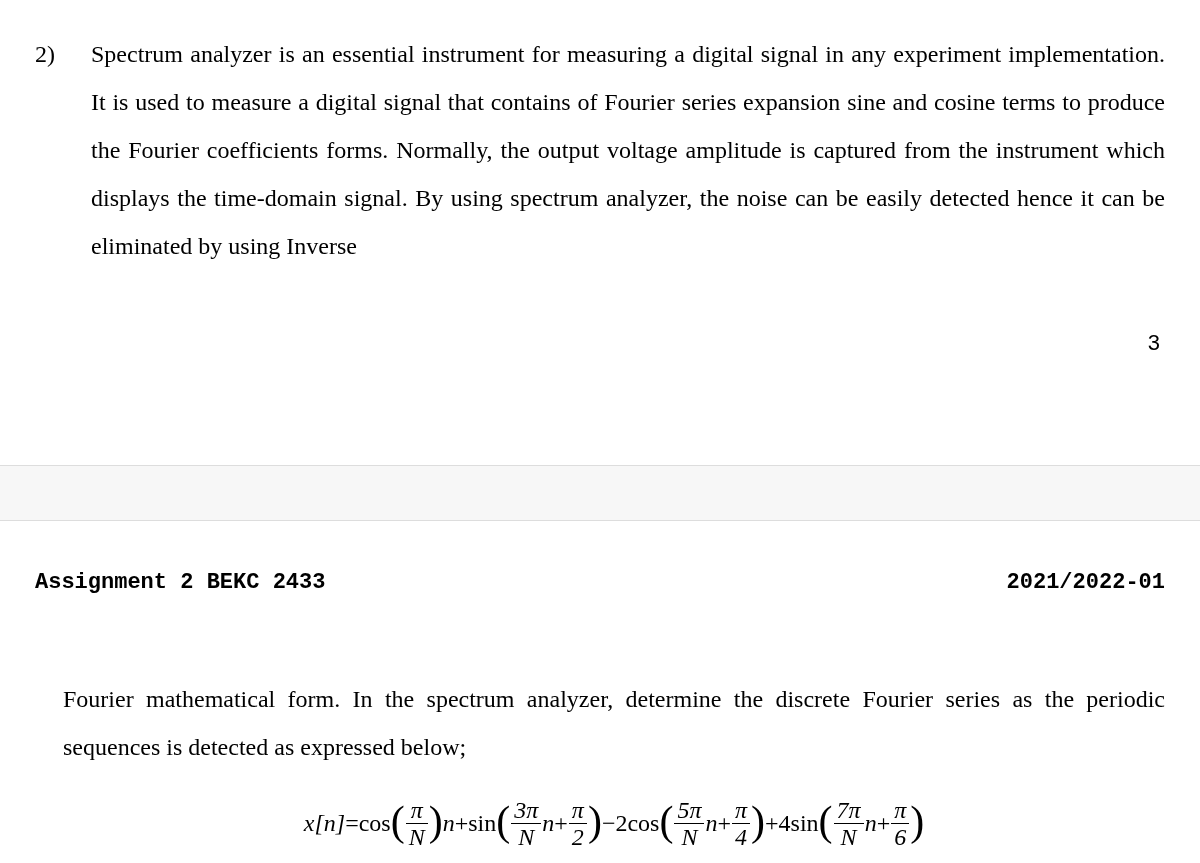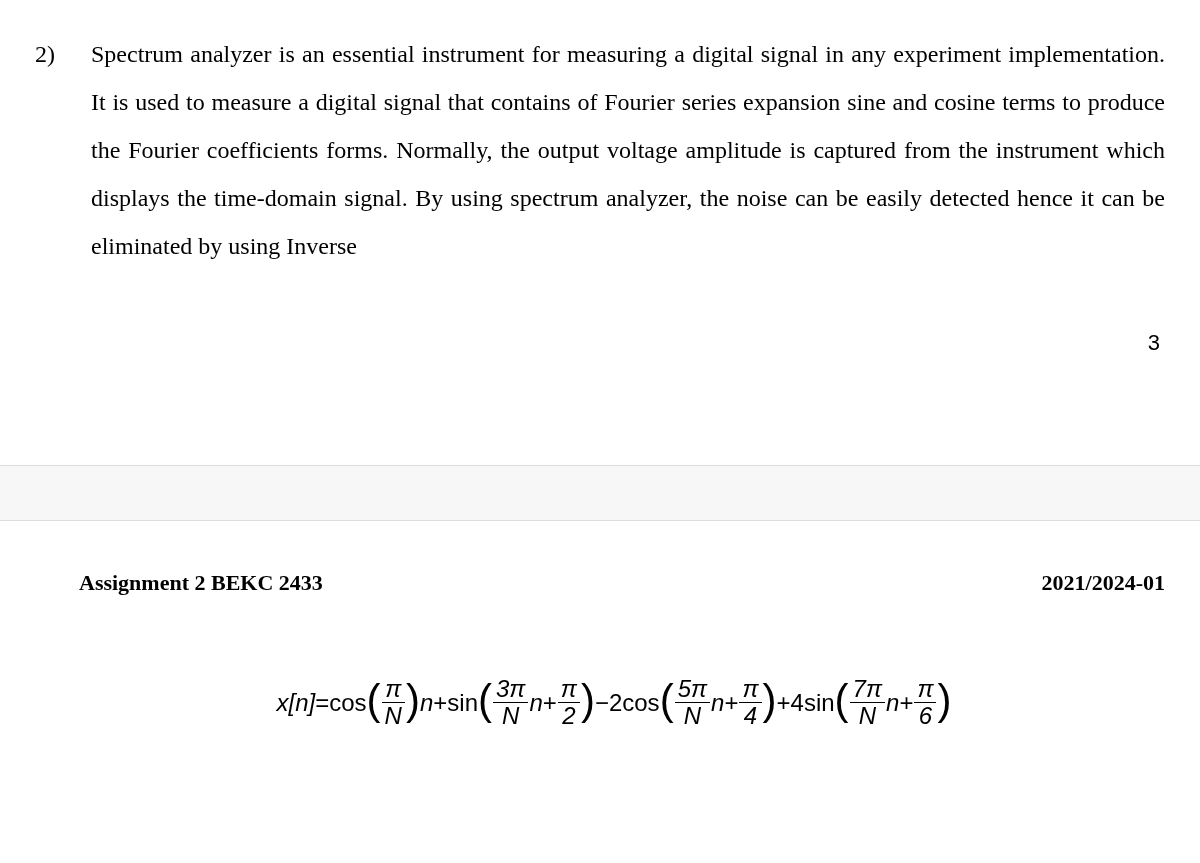--- a/index.html
+++ b/index.html
@@ -54,40 +54,39 @@
     .page-lower {
       position: absolute;
       top: 570px;
       left: 0;
       width: 100%;
       padding: 0 35px;
     }
     .header-row {
       display: flex;
       justify-content: space-between;
-      font-family: Liberation Serif, serif;
+      font-family: Liberation Mono, monospace;
       font-size: 22px;
       font-weight: 700;
       margin-bottom: 80px;
-      margin-left: 44px;
     }
     .continuation {
       font-size: 24px;
       line-height: 2.0;
       text-align: justify;
       margin-left: 28px;
       margin-bottom: 20px;
     }
     .equation {
       font-size: 24px;
       font-style: italic;
       text-align: center;
       margin-left: 28px;
       white-space: nowrap;
-      font-family: Liberation Sans, sans-serif;
+      font-family: Liberation Serif, serif;
       margin-top: 26px;
     }
     .equation .roman {
       font-style: normal;
     }
     .frac {
       display: inline-block;
       vertical-align: middle;
       text-align: center;
       font-style: italic;
@@ -129,20 +128,21 @@
   </div>
 </div>
 
 <div class="page-number">3</div>
 
 <div class="divider"></div>
 
 <div class="page-lower">
   <div class="header-row">
     <span>Assignment 2 BEKC 2433</span>
-    <span>2021/2024-01</span>
+    <span>2021/2022-01</span>
   </div>
 
+  <div class="continuation">Fourier mathematical form. In the spectrum analyzer, determine the discrete Fourier series as the periodic sequences is detected as expressed below;</div>
 
   <div class="equation">
     <span class="eq-part">x[n]</span><span class="eq-part roman"> = </span><span class="eq-part roman">cos</span><span class="eq-part roman"> </span><span class="paren-big">(</span><span class="frac"><span class="num">π</span><span class="den">N</span></span><span class="paren-big">)</span><span class="eq-part"> </span><span class="eq-part">n</span><span class="eq-part roman"> + </span><span class="eq-part roman">sin</span><span class="eq-part roman"> </span><span class="paren-big">(</span><span class="frac"><span class="num">3π</span><span class="den">N</span></span><span class="eq-part"> </span><span class="eq-part">n</span><span class="eq-part roman"> + </span><span class="frac"><span class="num">π</span><span class="den">2</span></span><span class="paren-big">)</span><span class="eq-part roman"> − </span><span class="eq-part roman">2 </span><span class="eq-part roman">cos</span><span class="eq-part roman"> </span><span class="paren-big">(</span><span class="frac"><span class="num">5π</span><span class="den">N</span></span><span class="eq-part"> </span><span class="eq-part">n</span><span class="eq-part roman"> + </span><span class="frac"><span class="num">π</span><span class="den">4</span></span><span class="paren-big">)</span><span class="eq-part roman"> + </span><span class="eq-part roman">4 </span><span class="eq-part roman">sin</span><span class="eq-part roman"> </span><span class="paren-big">(</span><span class="frac"><span class="num">7π</span><span class="den">N</span></span><span class="eq-part"> </span><span class="eq-part">n</span><span class="eq-part roman"> + </span><span class="frac"><span class="num">π</span><span class="den">6</span></span><span class="paren-big">)</span>
   </div>
 </div>
 
 </body></html>

